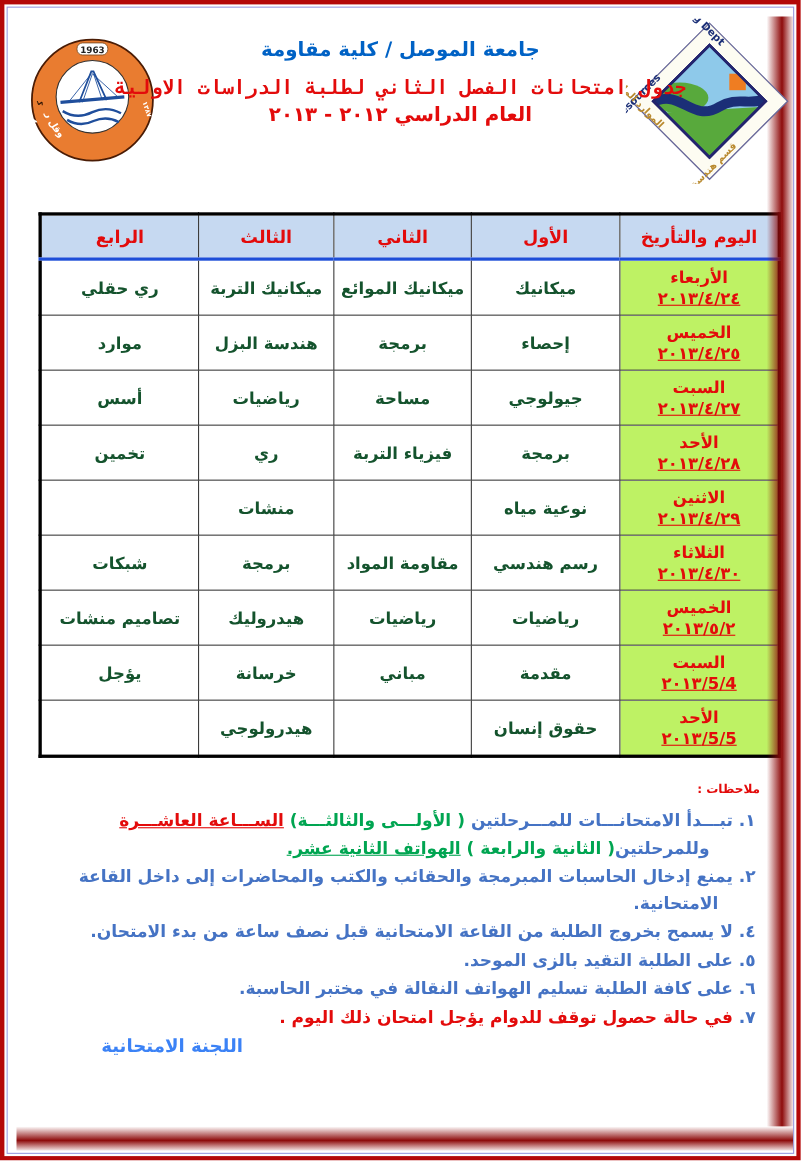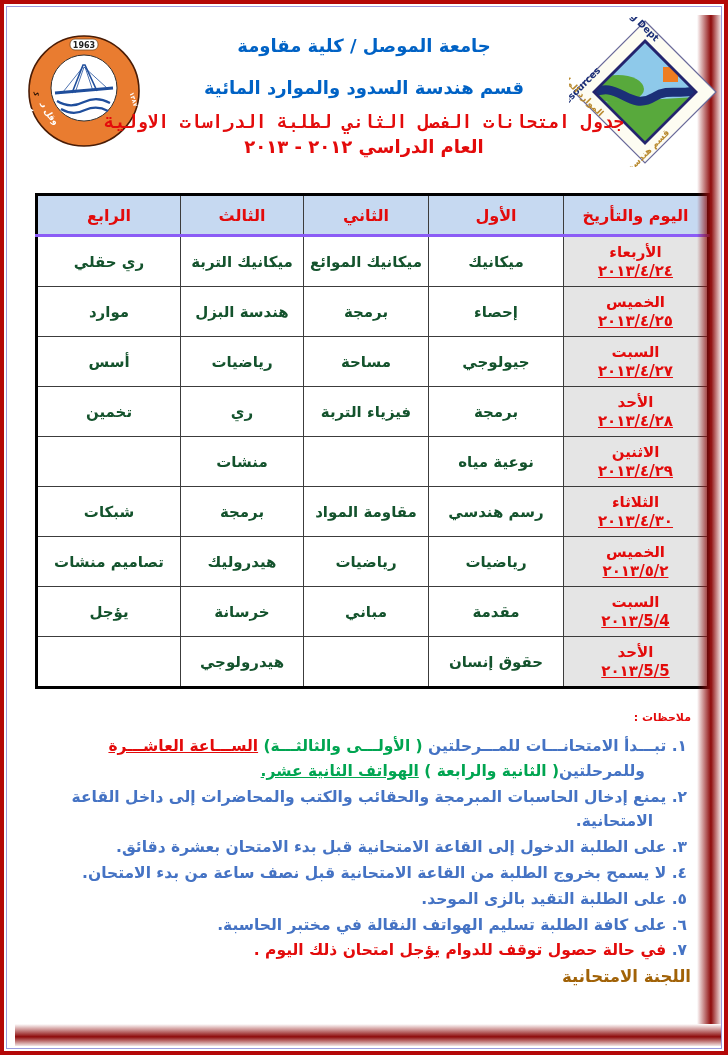--- a/index.html
+++ b/index.html
@@ -18,35 +18,35 @@
   .l2{margin-top:21px;}
   .l3{margin-top:13px;font-family:Liberation Mono, monospace;}
   .l4{margin-top:3px;letter-spacing:1px;}
 
   .logo-left{position:absolute;top:24px;right:578px;left:32px;width:118px;height:128px;}
   .logo-right{position:absolute;top:10px;left:562px;width:152px;height:150px;}
 
   .table-wrap{margin:8px 28px 0 28px;}
   table.exam{border-collapse:collapse;table-layout:fixed;width:672px;direction:rtl;border:3px solid #000;}
   table.exam th,table.exam td{border:1px solid #3c3c3c;text-align:center;vertical-align:middle;padding:0 2px;overflow:hidden;}
-  table.exam th{height:38px;background:#c6d9f1;color:#e30b0b;font-weight:bold;font-size:16px;border-bottom:3px solid #8b5cf6;}
+  table.exam th{height:38px;background:#c6d9f1;color:#e30b0b;font-weight:bold;font-size:16px;border-bottom:3px solid #1d4ed8;}
   table.exam td{height:49px;background:#fff;color:#14532d;font-weight:bold;font-size:15px;}
-  table.exam td.datecell{background:#e5e5e5;color:#e30b0b;}
+  table.exam td.datecell{background:#bef264;color:#e30b0b;}
   .day{font-size:15px;line-height:1.25;}
   .dateline{font-size:15px;line-height:1.2;direction:ltr;unicode-bidi:isolate;text-decoration:underline;}
 
   .notes{direction:rtl;margin:22px 30px 0 30px;}
   .notes-heading{color:#e30b0b;font-weight:bold;font-size:11px;margin-bottom:10px;}
   .note{color:#4573c4;font-weight:bold;font-size:15.5px;line-height:1.6;margin:1px 4px 1px 0;padding-right:34px;text-indent:-34px;}
   .seg-green{color:#00a551;}
   .seg-red{color:#e30b0b;}
   .seg-under{text-decoration:underline;}
   .note-red{color:#e30b0b;}
   .line2-indent{margin-right:42px;display:inline-block;}
-  .signature{direction:rtl;text-align:right;color:#a16207;font-weight:bold;font-size:16.5px;margin:4px 0 0 55px;}
+  .signature{direction:rtl;text-align:left;color:#3b82f6;font-weight:bold;font-size:16.5px;margin:4px 0 0 55px;}
 
   svg text{font-family:"DejaVu Sans",sans-serif;}
 </style>
 </head>
 <body>
 
 <div class="page">
   <div class="page-inner">
     <div class="shadow-right"></div>
     <div class="shadow-bottom"></div>
@@ -101,21 +101,20 @@
         </g>
         <polygon points="75,24 126,75 75,126 24,75" fill="none" stroke="#23246e" stroke-width="2.5"></polygon>
         <text x="31" y="54" font-size="9.5" font-weight="bold" fill="#1b2f77" transform="rotate(-45 31 54)">Water Resources</text>
         <text x="85" y="25" font-size="9.5" font-weight="bold" fill="#1b2f77" transform="rotate(45 85 25)">Engineering Dept.</text>
         <text x="100" y="116" font-size="9" font-weight="bold" fill="#b98a2f" transform="rotate(-45 100 116)">قسم هندسة</text>
         <text x="30" y="100" font-size="9" font-weight="bold" fill="#b98a2f" transform="rotate(45 30 100)">الموارد المائية</text>
       </svg>
 
       <div class="header-text">
         <div class="h-blue l1">جامعة الموصل  /  كلية مقاومة</div>
-        <div class="h-blue l2">قسم هندسة السدود والموارد المائية</div>
         <div class="h-red l3">جدول امتحانات الفصل الثاني لطلبة الدراسات الاولية</div>
         <div class="h-red l4">العام الدراسي  ٢٠١٢  -  ٢٠١٣</div>
       </div>
     </div>
 
     <div class="table-wrap">
       <table class="exam">
         <colgroup>
           <col style="width:145px">
             <col style="width:135px">
@@ -227,21 +226,20 @@
 
     <div class="notes">
       <div class="notes-heading">ملاحظات :</div>
 
       <div class="note">
         <span>١. تبـــدأ الامتحانـــات للمـــرحلتين </span><span class="seg-green">( الأولـــى والثالثـــة) </span><span class="seg-red seg-under">الســـاعة العاشـــرة</span><br>
         <span class="line2-indent"><span>وللمرحلتين</span><span class="seg-green">( الثانية والرابعة ) </span><span class="seg-green seg-under">الهواتف الثانية عشر.</span></span>
       </div>
 
       <div class="note">٢. يمنع إدخال الحاسبات المبرمجة والحقائب والكتب والمحاضرات إلى داخل القاعة الامتحانية.</div>
-      <div class="note">٣. على الطلبة الدخول إلى القاعة الامتحانية قبل بدء الامتحان بعشرة دقائق.</div>
       <div class="note">٤. لا يسمح بخروج الطلبة من القاعة الامتحانية قبل نصف ساعة من بدء الامتحان.</div>
       <div class="note">٥. على الطلبة التقيد بالزى الموحد.</div>
       <div class="note">٦. على كافة الطلبة تسليم الهواتف النقالة في مختبر الحاسبة.</div>
 
       <div class="note">
         <span>٧. </span><span class="note-red">في حالة حصول توقف للدوام  يؤجل امتحان ذلك اليوم .</span>
       </div>
 
       <div class="signature">اللجنة  الامتحانية</div>
     </div>

